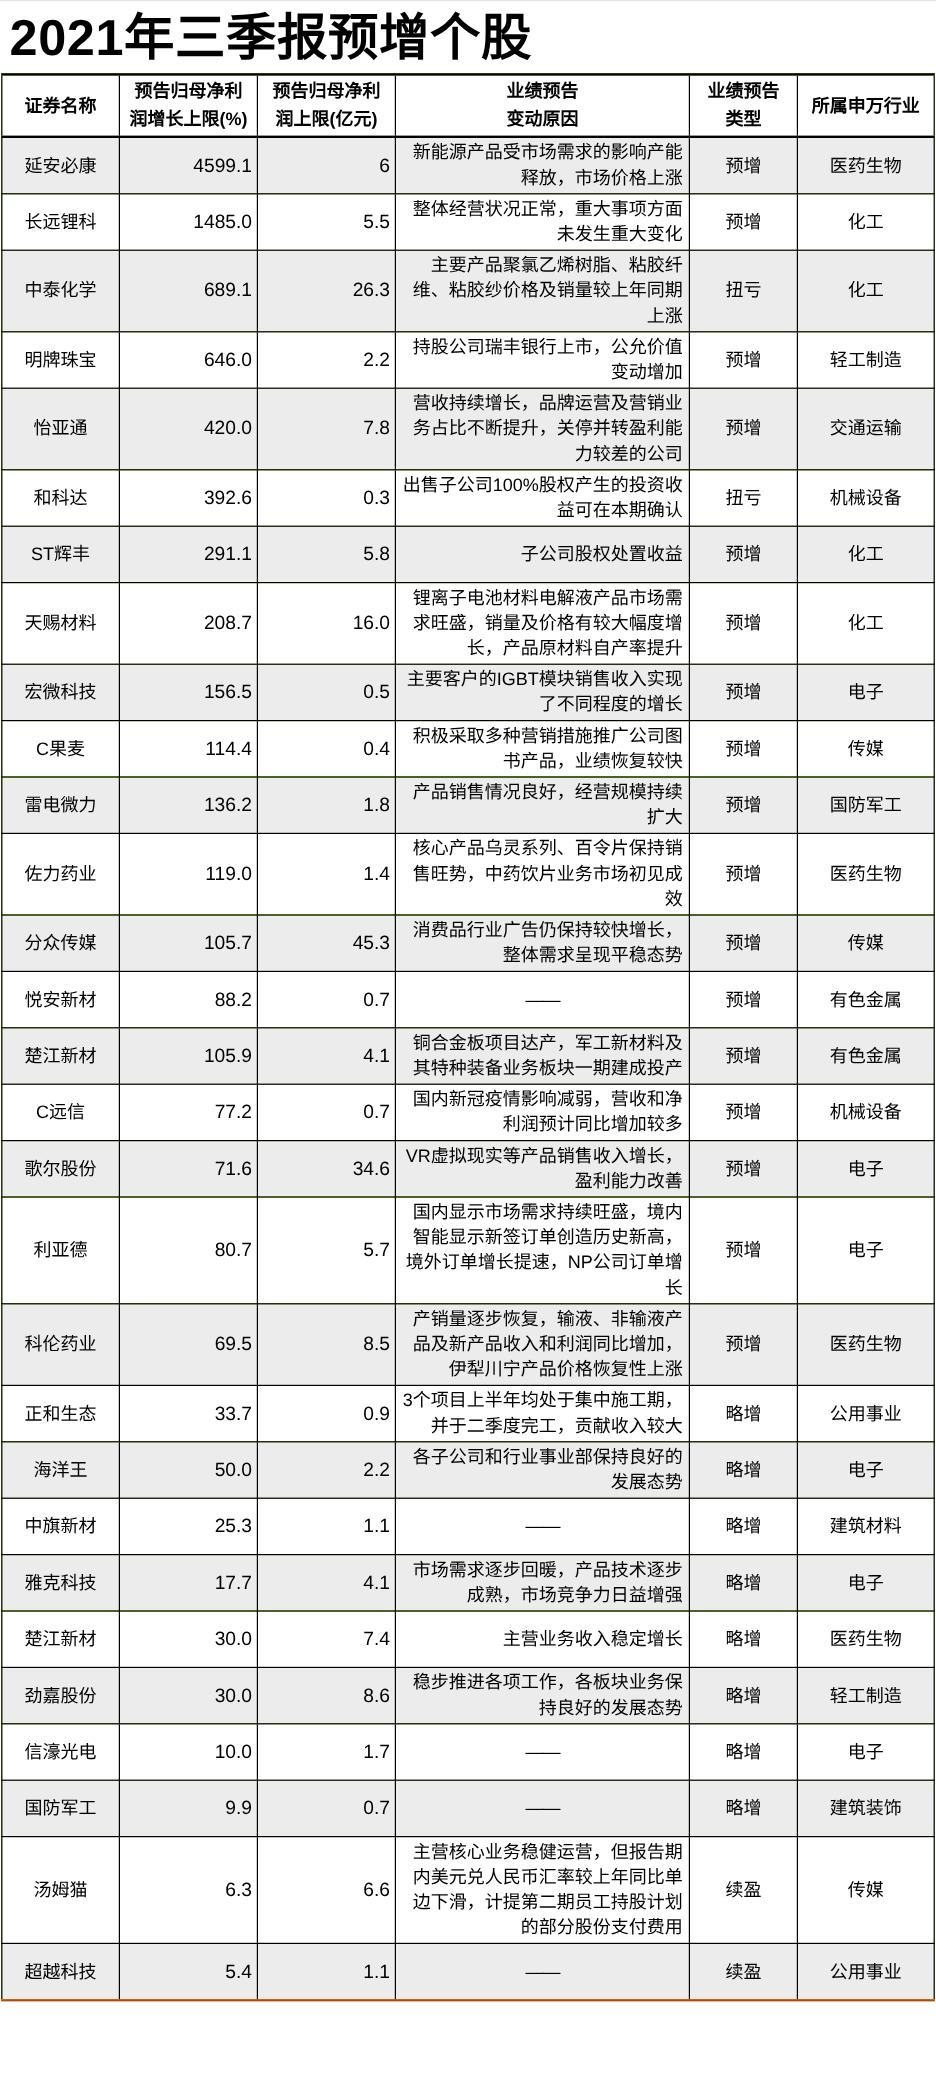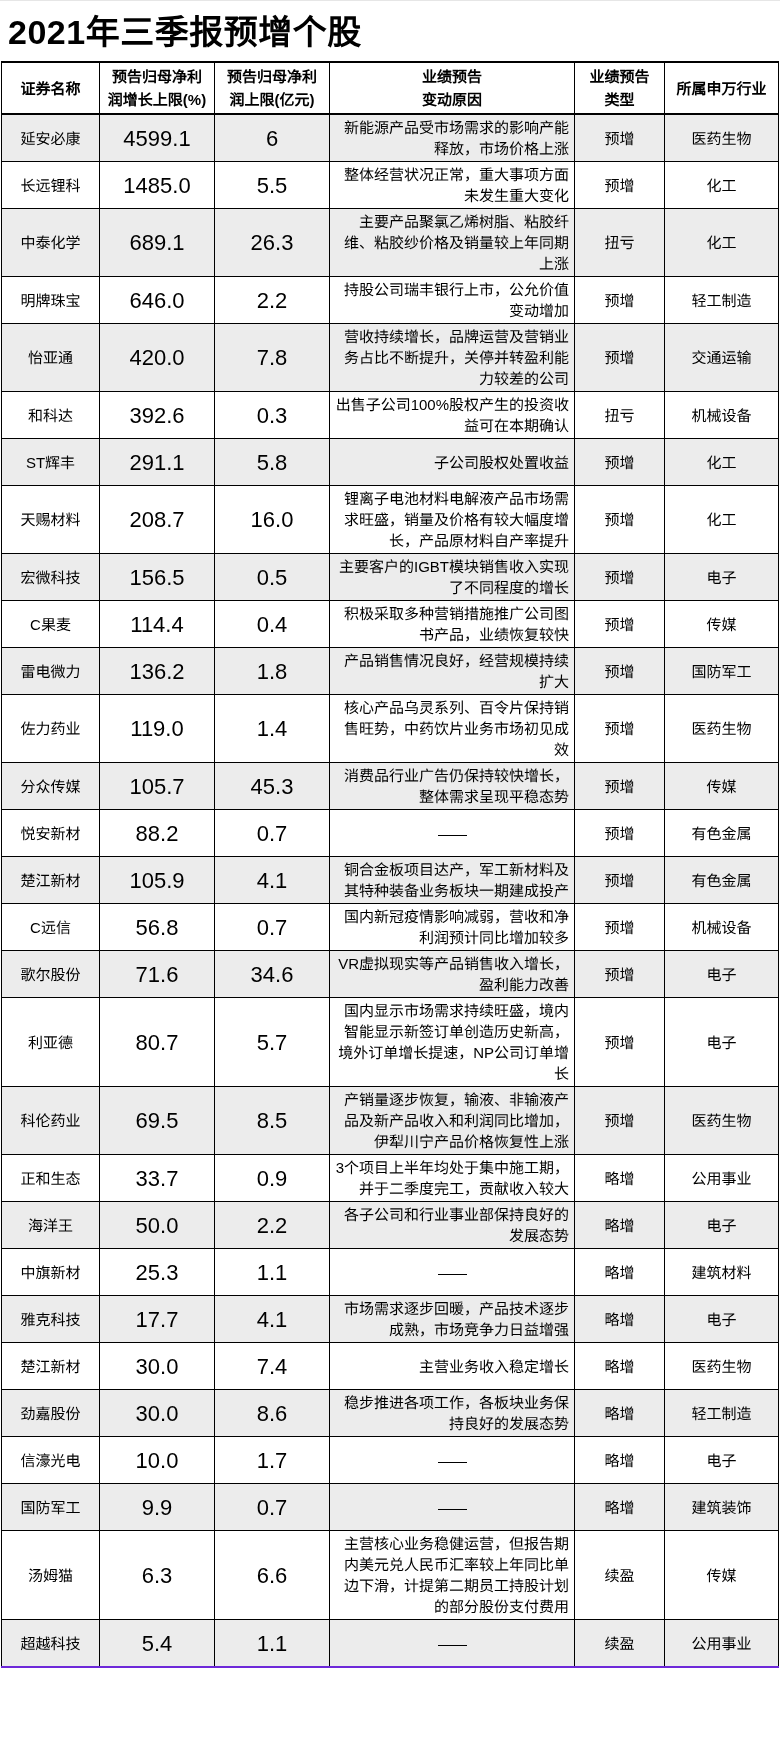--- a/index.html
+++ b/index.html
@@ -9,21 +9,21 @@
     font-family: "Liberation Sans", "DejaVu Sans", sans-serif;
     color: #000;
   }
   .page {
     width: 780px;
     background: #ffffff;
     border-top: 1px solid #e6e6e6;
     box-sizing: border-box;
   }
   .page-title {
-    font-size: 34px;
+    font-size: 42px;
     font-weight: 800;
     line-height: 40px;
     padding: 11px 8px 9px 8px;
     letter-spacing: 0.5px;
     color: #000;
   }
   table.report {
     border-collapse: collapse;
     table-layout: fixed;
     width: 777px;
@@ -50,39 +50,40 @@
     background: #ffffff;
   }
   table.report td {
     font-size: 15px;
     text-align: center;
     height: 42px;
     padding: 2px 4px;
     line-height: 21px;
   }
   table.report td.num {
-    font-size: 22px;
+    font-size: 16px;
     font-family: "Liberation Sans", "DejaVu Sans", sans-serif;
+    text-align: right;
   }
   table.report td.reason {
     text-align: right;
     padding: 2px 5px;
   }
   table.report td.reason.dash {
     text-align: center;
     letter-spacing: -1px;
   }
   table.report tbody tr:nth-child(odd) td {
     background: #ececec;
   }
   table.report tbody tr:nth-child(even) td {
     background: #ffffff;
   }
   table.report tbody tr:last-child td {
-    border-bottom: 2px solid #6d28d9;
+    border-bottom: 2px solid #c2410c;
   }
 </style>
 </head>
 <body>
 
 <div class="page">
   <div class="page-title">2021年三季报预增个股</div>
 
   <table class="report">
     <colgroup>
@@ -223,21 +224,21 @@
         <tr>
           <td class="name">楚江新材</td>
           <td class="num">105.9</td>
           <td class="num">4.1</td>
           <td class="reason">铜合金板项目达产，军工新材料及其特种装备业务板块一期建成投产</td>
           <td class="type">预增</td>
           <td class="industry">有色金属</td>
         </tr>
         <tr>
           <td class="name">C远信</td>
-          <td class="num">56.8</td>
+          <td class="num">77.2</td>
           <td class="num">0.7</td>
           <td class="reason">国内新冠疫情影响减弱，营收和净利润预计同比增加较多</td>
           <td class="type">预增</td>
           <td class="industry">机械设备</td>
         </tr>
         <tr>
           <td class="name">歌尔股份</td>
           <td class="num">71.6</td>
           <td class="num">34.6</td>
           <td class="reason">VR虚拟现实等产品销售收入增长，盈利能力改善</td>

